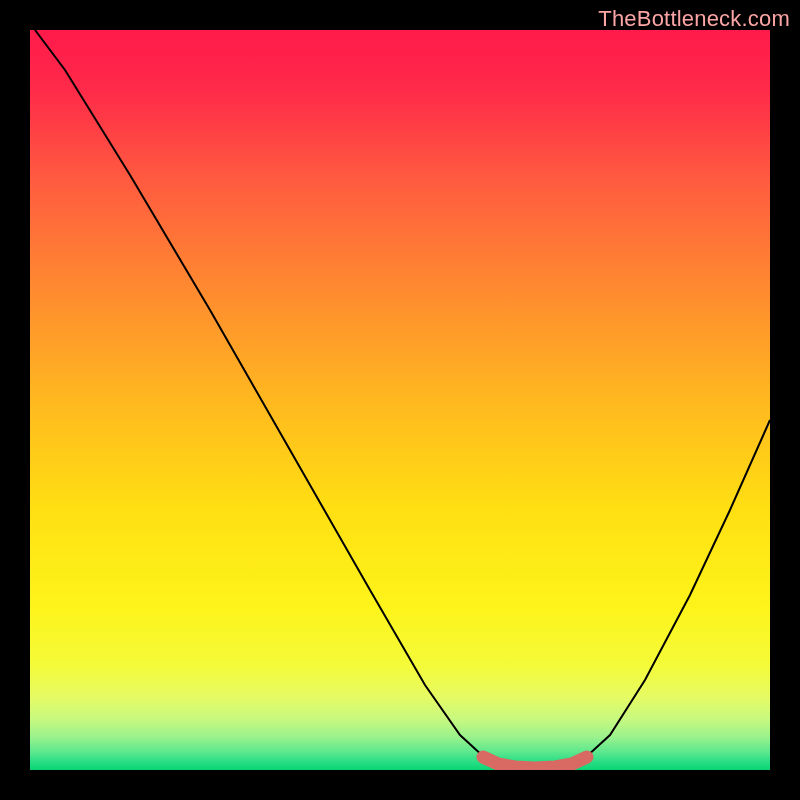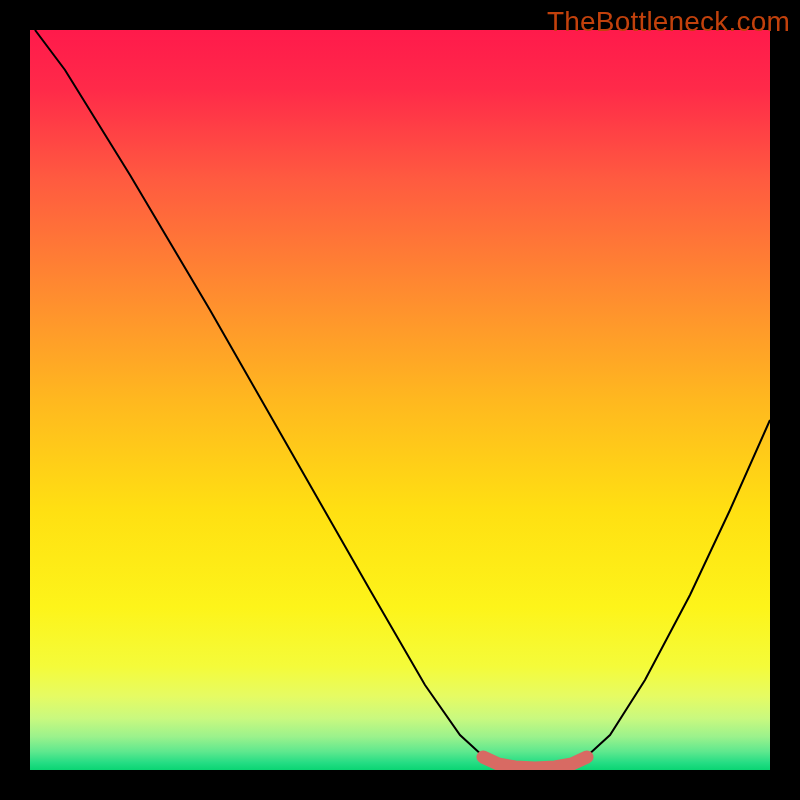--- a/index.html
+++ b/index.html
@@ -31,22 +31,22 @@
     position: absolute;
     left: 0;
     top: 0;
     width: 100%;
     height: 100%;
   }
   .watermark {
     position: absolute;
     top: 6px;
     right: 10px;
-    color: #c2410c;
-    font-size: 28px;
+    color: #fca5a5;
+    font-size: 22px;
     font-weight: 500;
     letter-spacing: 0.2px;
     user-select: none;
     text-align: center;
   }
   svg {
     position: absolute;
     left: 0;
     top: 0;
   }

